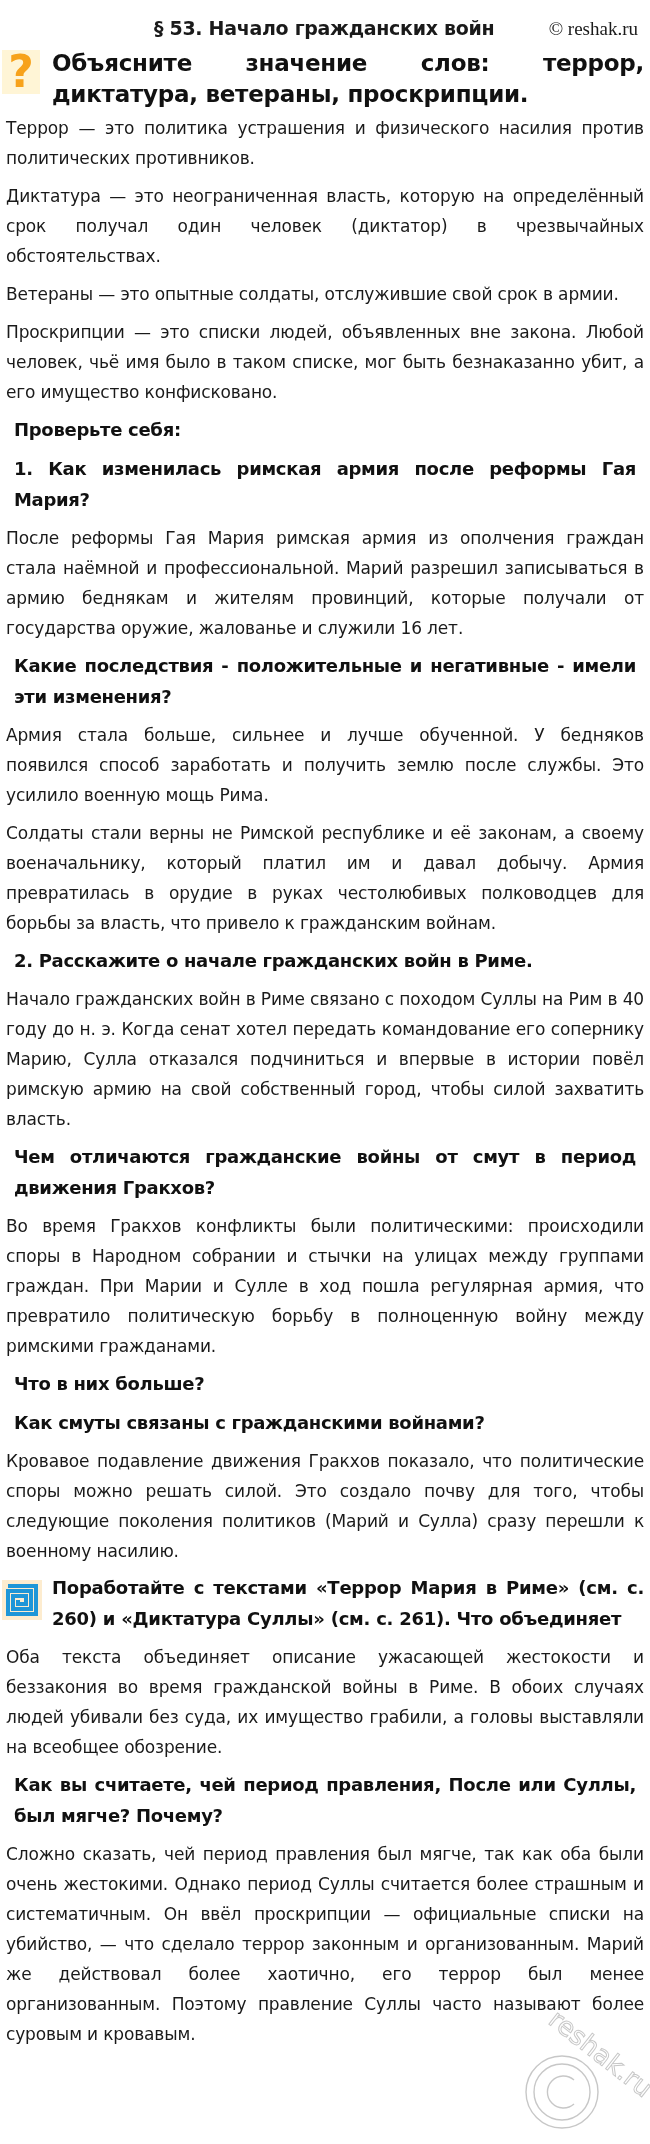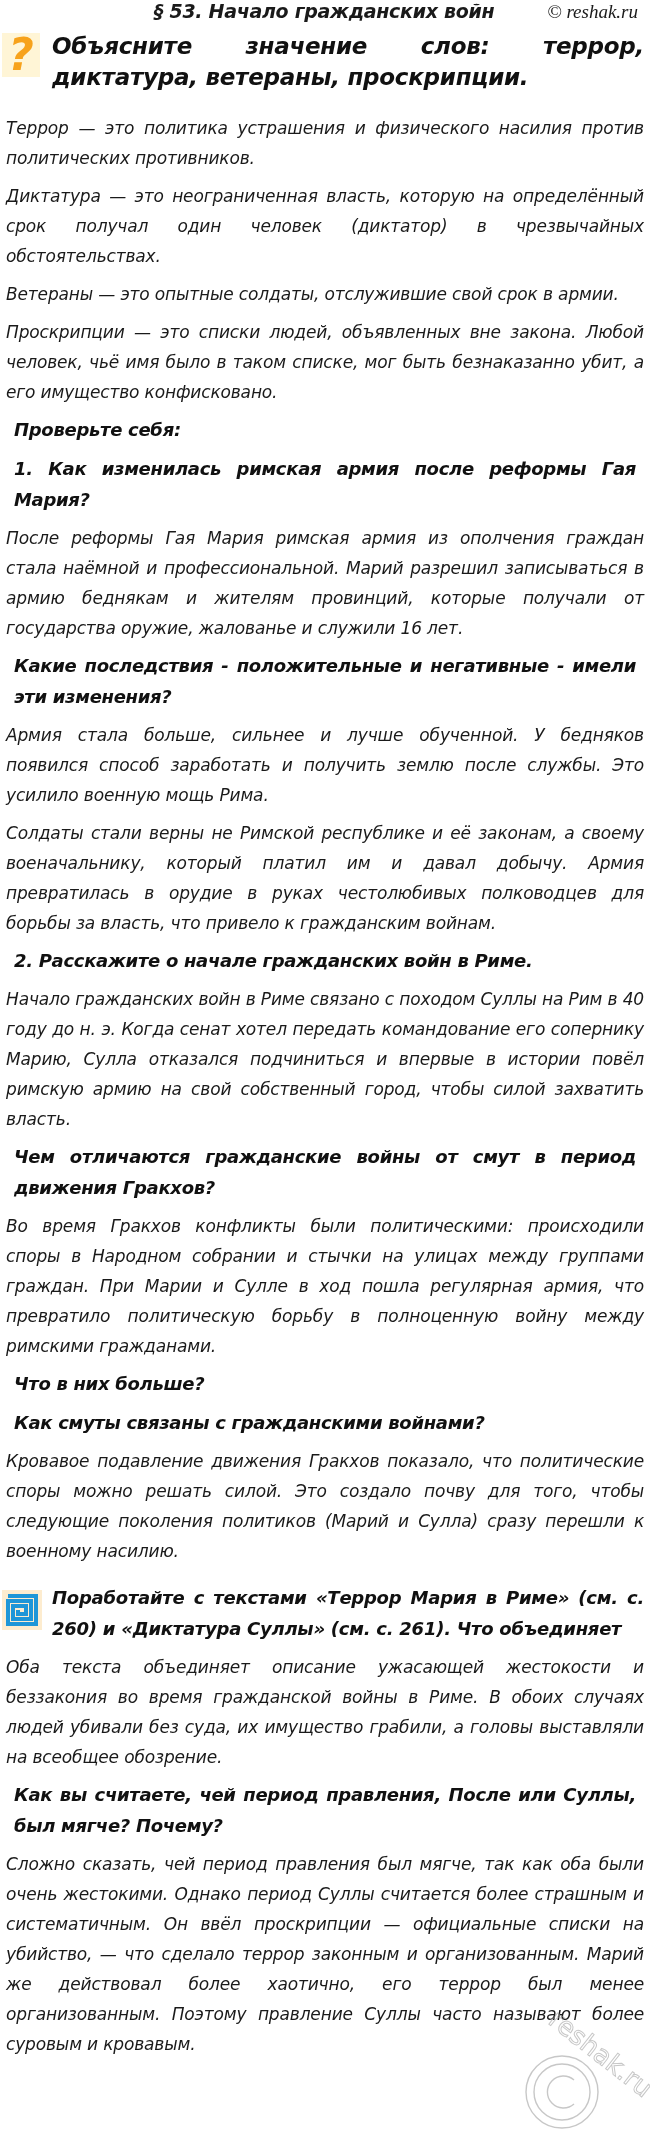--- a/index.html
+++ b/index.html
@@ -9,24 +9,23 @@
     }
     body {
       width: 650px;
       height: 2144px;
       overflow: hidden;
       position: relative;
       font-family: "DejaVu Sans", sans-serif;
       color: #1a1a1a;
     }
     .page {
-      padding: 0 6px 0 6px;
+      padding: 17px 6px 0 6px;
       box-sizing: border-box;
       width: 650px;
-      font-style: italic;
     }
     .header {
       height: 30px;
       position: relative;
     }
     .header-title {
       position: absolute;
       left: 148px;
       top: 0px;
       font-size: 19px;
@@ -86,21 +85,21 @@
     }
     .task-text-cont {
       font-size: 18px;
       font-weight: bold;
       line-height: 31px;
       color: #111;
       margin-top: -3px;
       letter-spacing: -0.25px;
     }
     .task2 {
-      margin-top: 16px;
+      margin-top: 6px;
     }
     .task2 .task-text {
       font-size: 18px;
     }
     p.body {
       margin: 0;
       font-size: 17px;
       line-height: 30px;
       text-align: justify;
       letter-spacing: -0.15px;
@@ -137,21 +136,21 @@
     <div class="header-copyright">© reshak.ru</div>
   </div>
 
   <div class="task">
     <div class="task-icon">
       <span class="qmark">?</span>
     </div>
     <div class="task-text">Объясните значение слов: террор, диктатура, ветераны, проскрипции.</div>
   </div>
 
-  <p class="body" style="margin-top:20px;">Террор — это политика устрашения и физического насилия против политических противников.</p>
+  <p class="body" style="margin-top:3px;">Террор — это политика устрашения и физического насилия против политических противников.</p>
   <p class="body">Диктатура — это неограниченная власть, которую на определённый срок получал один человек (диктатор) в чрезвычайных обстоятельствах.</p>
   <p class="body">Ветераны — это опытные солдаты, отслужившие свой срок в армии.</p>
   <p class="body">Проскрипции — это списки людей, объявленных вне закона. Любой человек, чьё имя было в таком списке, мог быть безнаказанно убит, а его имущество конфисковано.</p>
 
   <h3 class="q">Проверьте себя:</h3>
 
   <h3 class="q">1. Как изменилась римская армия после реформы Гая Мария?</h3>
   <p class="body">После реформы Гая Мария римская армия из ополчения граждан стала наёмной и профессиональной. Марий разрешил записываться в армию беднякам и жителям провинций, которые получали от государства оружие, жалованье и служили 16 лет.</p>
 
   <h3 class="q">Какие последствия - положительные и негативные - имели эти изменения?</h3>

